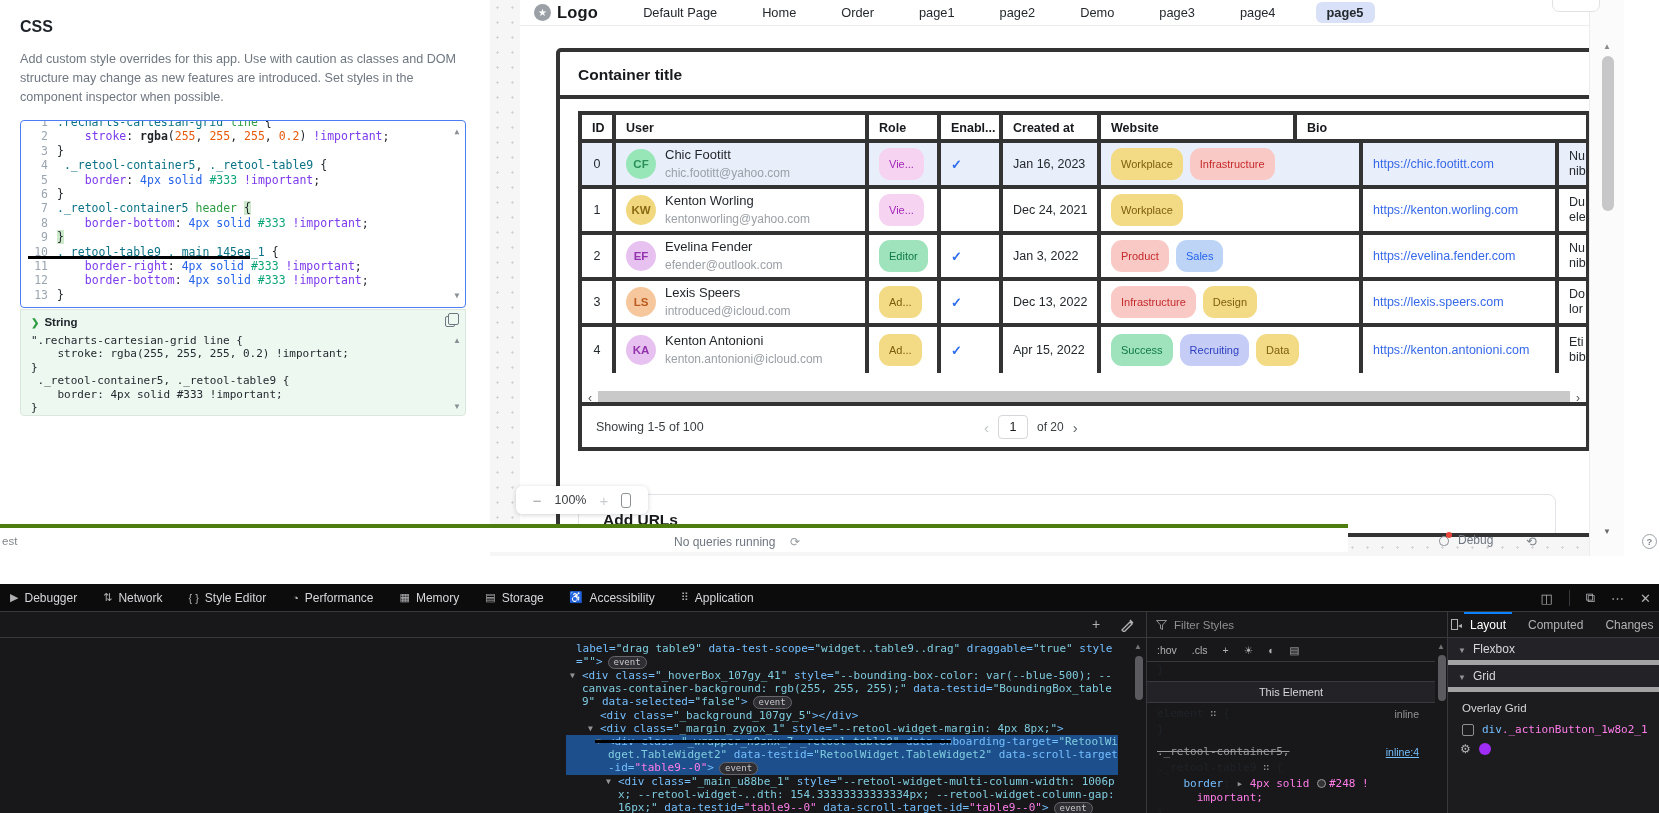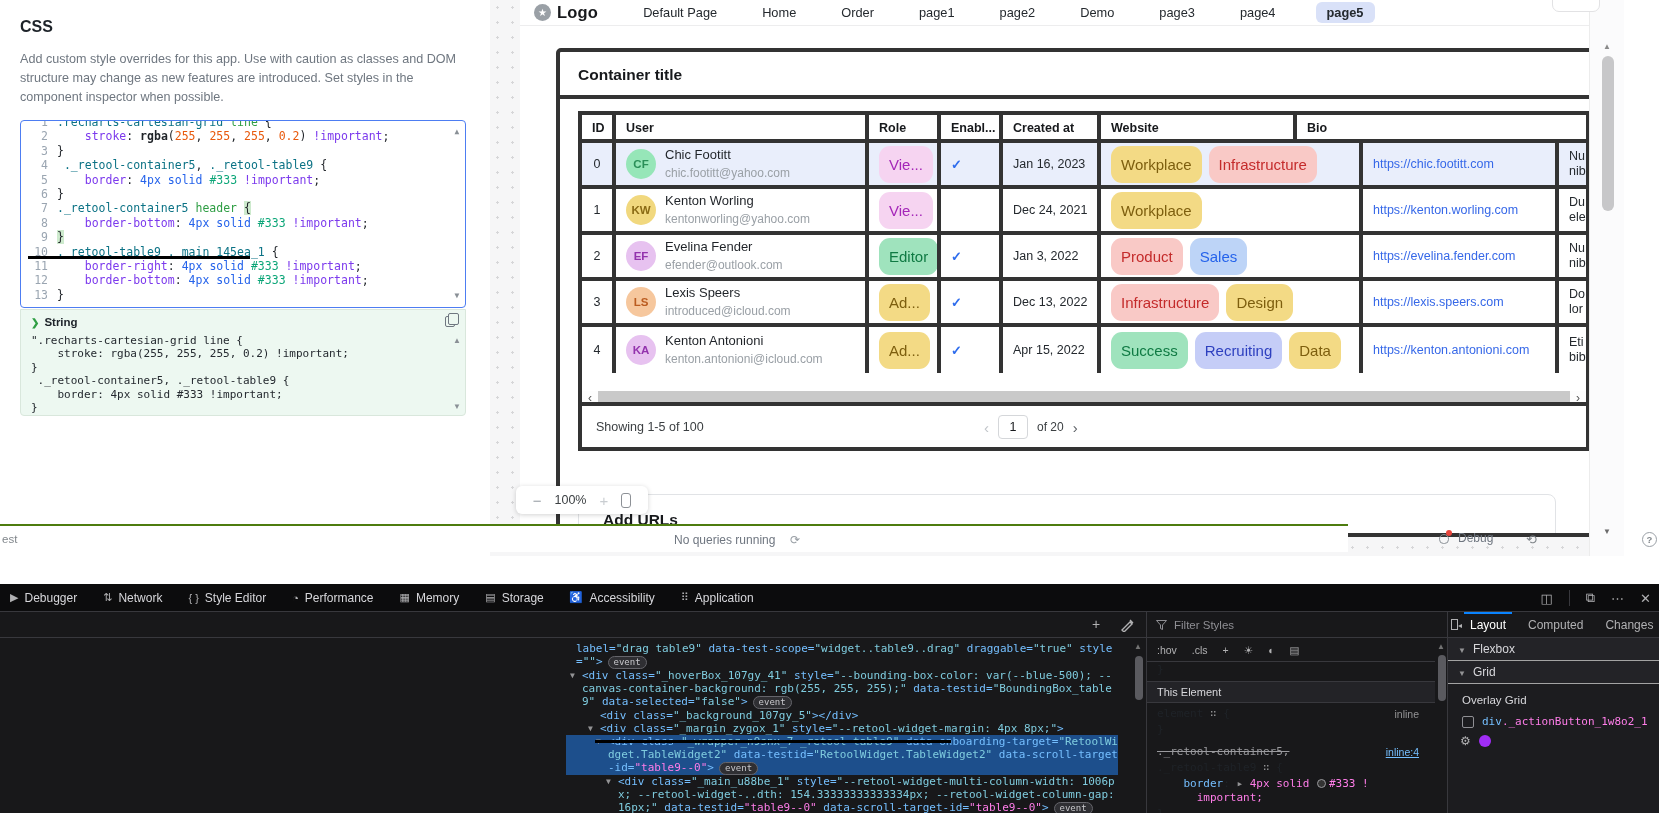--- a/index.html
+++ b/index.html
@@ -82,21 +82,21 @@
   .c-bio { flex:1 1 auto; font-size:12.5px; color:#24292e; }
   .bio-t { white-space:normal; word-break:break-all; width:26px; line-height:15px; }
   .avatar { width:30px; height:30px; border-radius:50%; flex:0 0 30px; text-align:center;
     line-height:30px; font-size:11.5px; font-weight:700; margin-right:9px; }
   [data-av="g"]  { background:#96e6b8; color:#2a8f58; }
   [data-av="y"]  { background:#f1d87e; color:#8a6a14; }
   [data-av="v"]  { background:#e7c2f0; color:#9333ad; }
   [data-av="o"]  { background:#f6c79d; color:#bb5c20; }
   .u-name { font-size:13px; color:#1f2328; line-height:16px; }
   .u-mail { font-size:12px; color:#9aa0a6; line-height:15px; }
-  .bdg { display:inline-block; padding:10px 10px; border-radius:11px; font-size:15px; white-space:nowrap; }
+  .bdg { display:inline-block; padding:10px 10px; border-radius:11px; font-size:11px; white-space:nowrap; }
   .b-pk { background:#f6d4f1; color:#a426b8; }
   .b-gr { background:#9fe3bd; color:#0f7a43; }
   .b-yl { background:#f3da85; color:#7d5e0e; }
   .b-rd { background:#f9c9c6; color:#c42b2b; }
   .b-bl { background:#bdd4f7; color:#2563eb; }
   .b-in { background:#c5cdf7; color:#2d3fbf; }
   .chk { color:#2f6ded; font-size:13px; font-weight:700; }
   .wlink { font-size:12.5px; color:#3668e8; text-decoration:none; }
 
   #hscroll { left:0; top:276px; width:1004px; height:15px; background:#ececec; border-bottom:4px solid #333; display:flex;}
@@ -123,21 +123,21 @@
   #zm-dev { width:10px; height:15px; border:1.6px solid #8d9196; border-radius:3px; }
 
   #rrail { right:0; top:0; width:35px; height:556px; background:#fbfbfc; border-left:1px solid #ececec; }
   #rr-up { left:13px; top:42px; font-size:8px; color:#8a8a8a; }
   #rr-th { left:12px; top:56px; width:12px; height:155px; background:#c7c7c9; border-radius:6px; }
   #rr-dn { left:13px; top:527px; font-size:8px; color:#6a6a6a; }
   #float-card { right:24px; top:-12px; width:48px; height:24px; background:#fff;
     border:1px solid #e2e2e4; border-radius:7px; }
 
   
-  #statusbar { left:0; top:524px; width:1348px; height:28px; background:#fff; border-top:2px solid #4d7c0f; }
+  #statusbar { left:0; top:524px; width:1348px; height:28px; background:#fff; border-top:4px solid #4d7c0f; }
   #sb-left { left:2px; top:7px; font-size:11.5px; color:#80868b; }
   #sb-center { left:674px; top:7px; font-size:12px; color:#6f7680; }
   #sb-sync { left:790px; top:7px; font-size:12px; color:#9aa0a6; }
   #sb-debug { left:1437px; top:5px; display:flex; align-items:center; gap:7px; }
   #bug-ic { width:14px; height:14px; position:relative; }
   #bug-ic .bg { position:absolute; left:2px; top:3px; width:10px; height:10px; border:1.6px solid #8a9096; border-radius:50% 50% 45% 45%; }
   #bug-ic .dot { position:absolute; right:-1px; top:-1px; width:6px; height:6px; background:#e8453c; border-radius:50%; }
   #sb-debug-tx { font-size:12px; color:#6f7680; }
   #sb-hist { left:1526px; top:6px; font-size:13px; color:#80868b; }
   #sb-help { left:1642px; top:6px; width:15px; height:15px; border:1.3px solid #9aa0a6; border-radius:50%;
@@ -178,38 +178,38 @@
   #ru-funnel { width:11px; height:10px; }
   #ru-filter-tx { font-size:11.5px; color:#8f8f94; }
   #ru-toggles { left:0; top:26px; width:288px; height:24px; border-bottom:1px solid #38383d;
     display:flex; align-items:center; padding-left:10px; gap:15px; font-size:10.5px; color:#b1b1b3; }
   #ru-sb-up { left:290px; top:30px; font-size:8px; color:#737373; }
   #ru-sb-th { left:291px; top:43px; width:8px; height:46px; background:#5a5a5f; border-radius:4px; }
   #ru-body { left:0; top:50px; width:288px; font-family:"DejaVu Sans Mono","Liberation Mono",monospace;
     font-size:11px; line-height:14px; }
   .rline { position:relative; padding:1px 16px 1px 10px; white-space:pre-wrap; word-break:break-all; color:#d7d7db;}
   .rhead { background:#232327; border-top:1px solid #38383d; border-bottom:1px solid #38383d;
-    font-family:"Liberation Sans",sans-serif; font-size:11px; color:#d7d7db; padding:3px 10px; margin:3px 0; }
+    font-family:"Liberation Sans",sans-serif; font-size:11px; color:#d7d7db; padding:3px 10px; margin:3px 0;text-align:center; }
   .rright { position:absolute; right:16px; top:1px; color:#939395; font-family:"Liberation Sans",sans-serif; font-size:10.5px; }
   .rlink { color:#75bfff; text-decoration:underline; font-family:"Liberation Sans",sans-serif; font-size:10.5px; }
   .strike { color:#9a9a9e; text-decoration:line-through; }
   .dim { color:#939395; }
   .swatch { display:inline-block; width:9px; height:9px; border-radius:50%; background:#333;
     border:1px solid #9a9a9e; vertical-align:-1px; margin:0 3px 0 1px; }
 
   #sd-panel { left:1447px; top:28px; width:212px; height:201px; border-left:1px solid #38383d; background:#1c1c1f; overflow:hidden;}
   #sd-tabs { left:0; top:0; width:212px; height:26px; background:#18181a; border-bottom:1px solid #38383d;
     display:flex; align-items:center; }
   #sd-collapse { width:16px; height:12px; margin:0 12px 0 10px; position:relative; }
   #sd-collapse .r { position:absolute; right:0; top:0; width:7px; height:11px; border:1.3px solid #b1b1b3; }
   #sd-collapse .a { position:absolute; left:0; top:2px; font-size:8px; color:#b1b1b3; }
   .sd-tab { font-size:12px; color:#b1b1b3; margin-right:22px; position:relative; height:26px; line-height:26px; white-space:nowrap;}
   .sd-tab.active { color:#fff; }
   .sd-tab.active:before { content:""; position:absolute; left:-6px; right:-6px; top:0; height:2px; background:#0a84ff; }
-  .sd-sec { background:#232327; border-bottom:1px solid #a3a3a3; padding:4px 0 4px 10px; font-size:12px; color:#d7d7db; }
+  .sd-sec { background:#232327; border-bottom:5px solid #a3a3a3; padding:4px 0 4px 10px; font-size:12px; color:#d7d7db; }
   .sd-sec .tw { font-size:8px; color:#939395; margin-right:7px; }
   #sd-flex-empty { padding:8px 14px; font-size:11.5px; line-height:17px; font-style:italic; color:#9a9a9e; border-bottom:0; }
   #sd-overlay { padding:10px 0 2px 14px; font-size:11.5px; color:#d7d7db; }
   #sd-gridrow { padding:7px 0 0 14px; display:flex; align-items:center; gap:8px;
     font-family:"DejaVu Sans Mono","Liberation Mono",monospace; font-size:11px; }
   #sd-chk { width:12px; height:12px; border:1px solid #8f8f94; border-radius:2px; background:transparent; flex:0 0 12px;}
   #sd-iconrow { padding:6px 0 0 12px; display:flex; align-items:center; gap:8px; }
   #sd-gear { font-size:12px; color:#b1b1b3; }
   #sd-swatch { width:12px; height:12px; border-radius:50%; background:#a02df5; }
 </style>
@@ -535,21 +535,21 @@
     </div>
     <div id="ru-sb-up" class="abs">▲</div>
     <div id="ru-sb-th" class="abs"></div>
     <div id="ru-body" class="abs">
       <div class="rline"><span><span class="pln">}</span></span></div>
       <div class="rhead">This Element</div>
       <div class="rline"><span><span class="pln">element </span><span class="dim">∷</span><span class="pln"> {</span></span><span class="rright">inline</span></div>
       <div class="rline"><span><span class="pln">}</span></span></div>
       <div class="rline" style="margin-top:6px"><span><span class="strike">._retool-container5,</span></span><span class="rright rlink">inline:4</span></div>
       <div class="rline"><span><span class="pln">._retool-table9 </span><span class="dim">∷</span><span class="pln"> {</span></span></div>
-      <div class="rline"><span><span class="pln">    </span><span class="tag">border</span><span class="pln">: </span><span class="dim">▸ </span><span class="pink">4px solid </span><span class="swatch"></span><span class="pink">#333 !</span><br><span class="pink">      important;</span></span></div>
+      <div class="rline"><span><span class="pln">    </span><span class="tag">border</span><span class="pln">: </span><span class="dim">▸ </span><span class="pink">4px solid </span><span class="swatch"></span><span class="pink">#248 !</span><br><span class="pink">      important;</span></span></div>
       <div class="rline"><span><span class="pln">}</span></span></div>
     </div>
   </div>
 
   <div id="sd-panel" class="abs">
     <div id="sd-tabs" class="abs">
       <span id="sd-collapse">
           <span class="a">◂</span>
           <span class="r"></span>
         </span>

